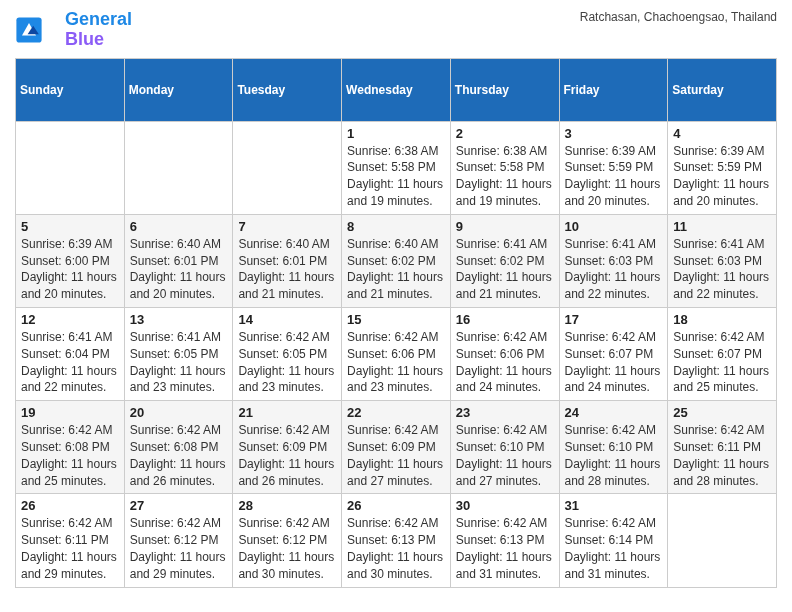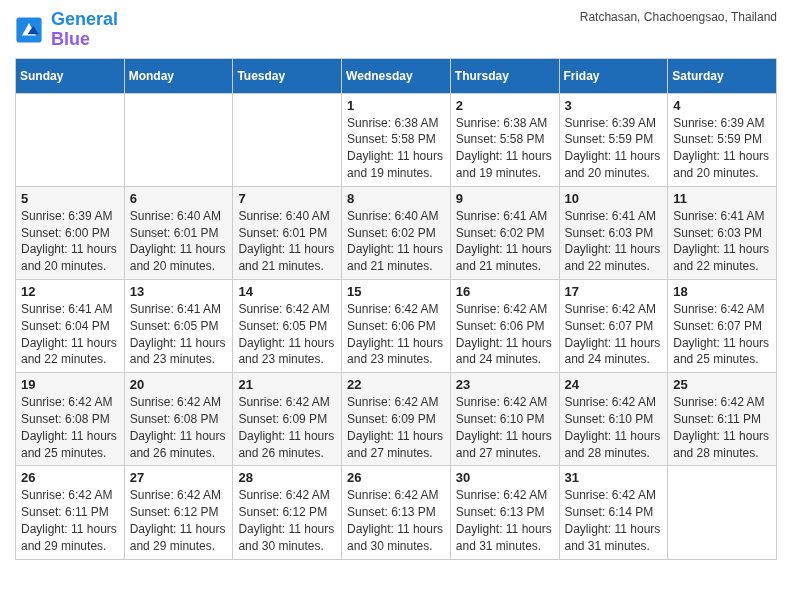--- a/index.html
+++ b/index.html
@@ -12,21 +12,21 @@
     }
     .header {
       display: flex;
       align-items: flex-start;
       justify-content: space-between;
       margin-bottom: 8px;
     }
     .logo {
       display: flex;
       align-items: center;
-      gap: 8px;
+      gap: 22px;
     }
     .logo-text {
       font-size: 18px;
       font-weight: bold;
       color: #1a1a2e;
       line-height: 1.1;
     }
     .logo-text span {
       color: #1e88e5;
     }
@@ -49,21 +49,21 @@
     table {
       width: 100%;
       border-collapse: collapse;
       table-layout: fixed;
     }
     thead tr th {
       background-color: #1e6bb8;
       color: #fff;
       font-size: 12px;
       font-weight: bold;
-      padding: 10px 4px;
+      padding: 24px 4px;
       text-align: left;
       border: 1px solid #ccc;
     }
     tbody tr td {
       vertical-align: top;
       border: 1px solid #ccc;
       padding: 4px 5px;
       font-size: 10px;
       color: #222;
       height: 82px;

